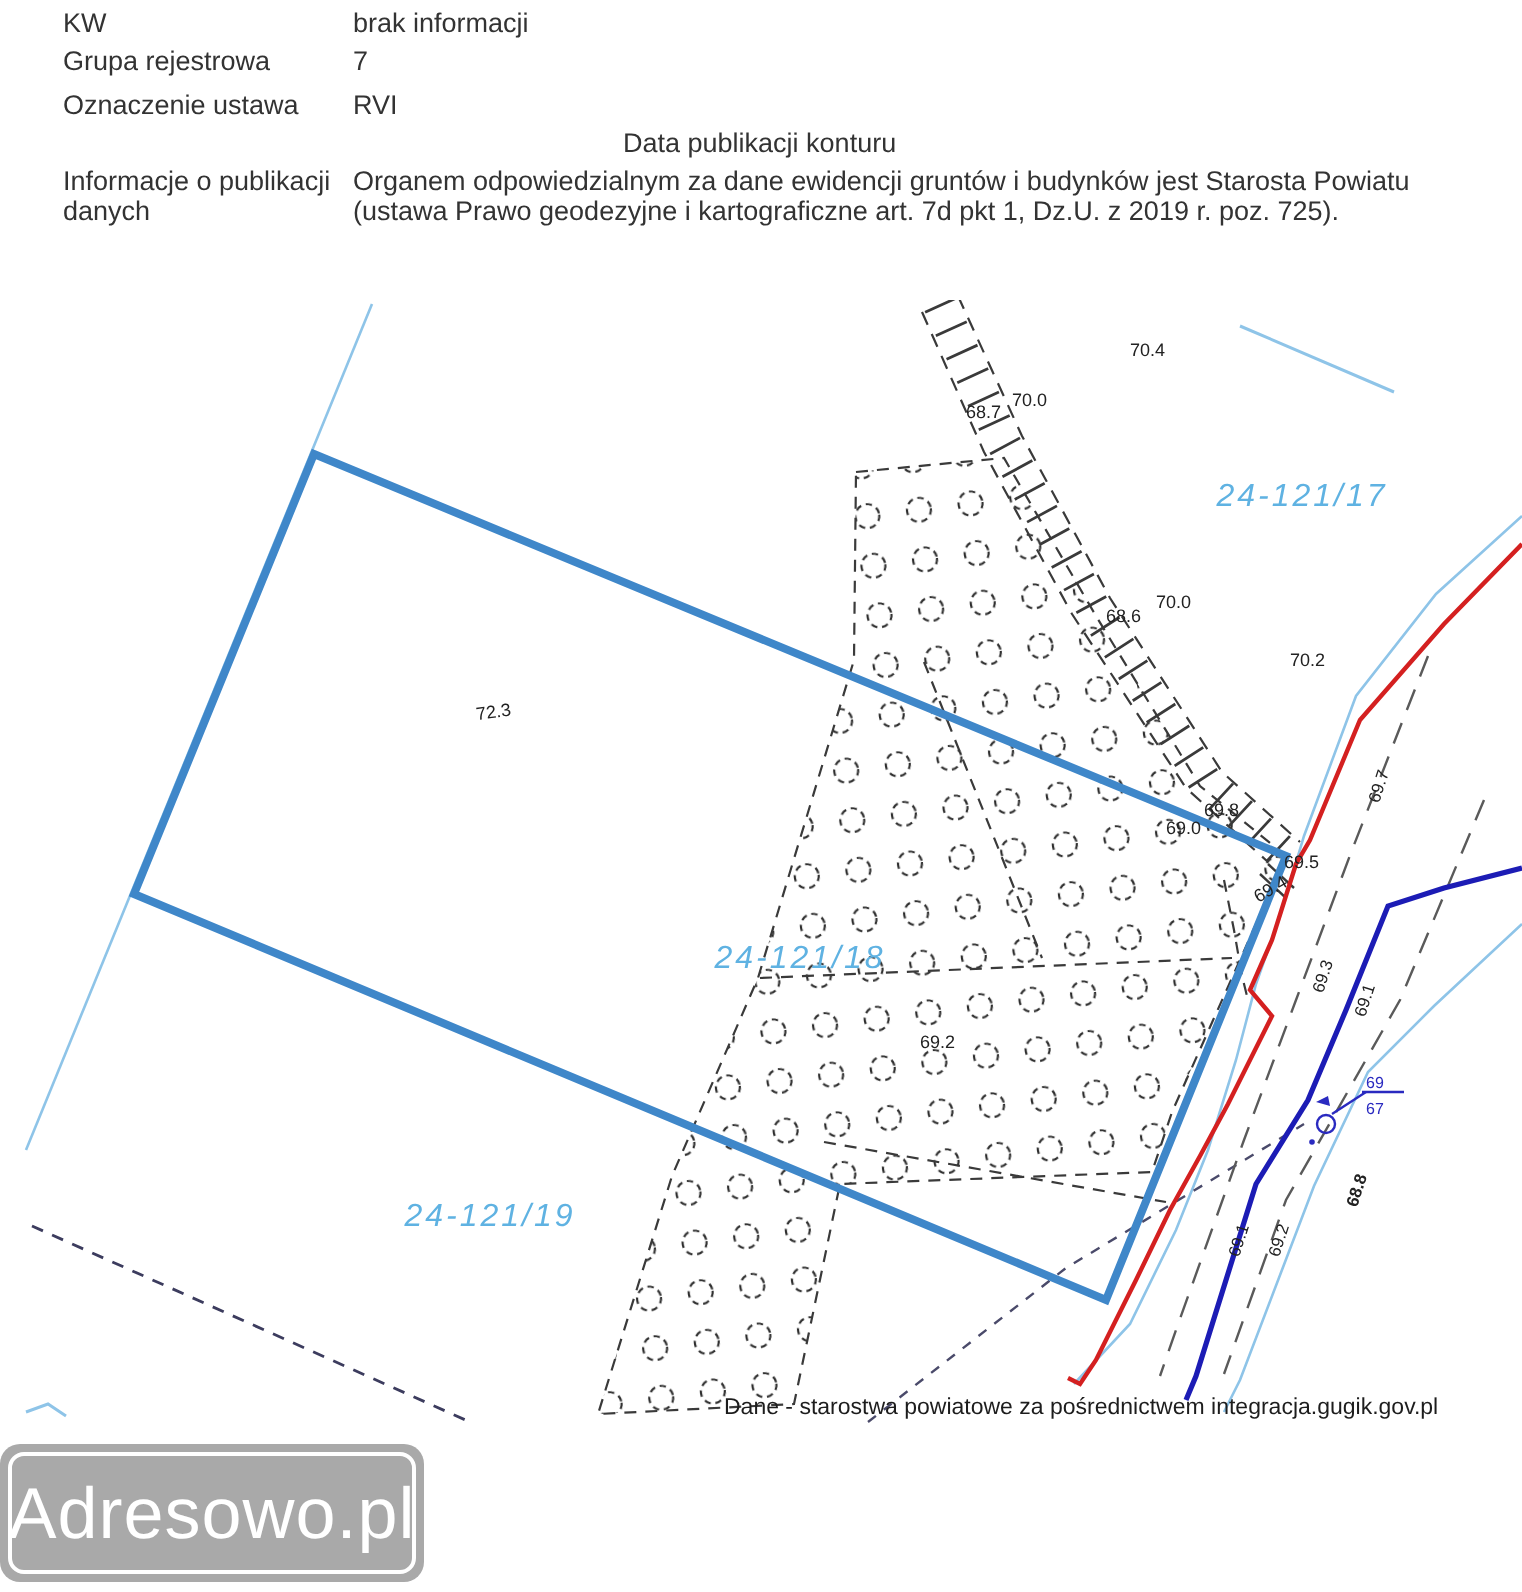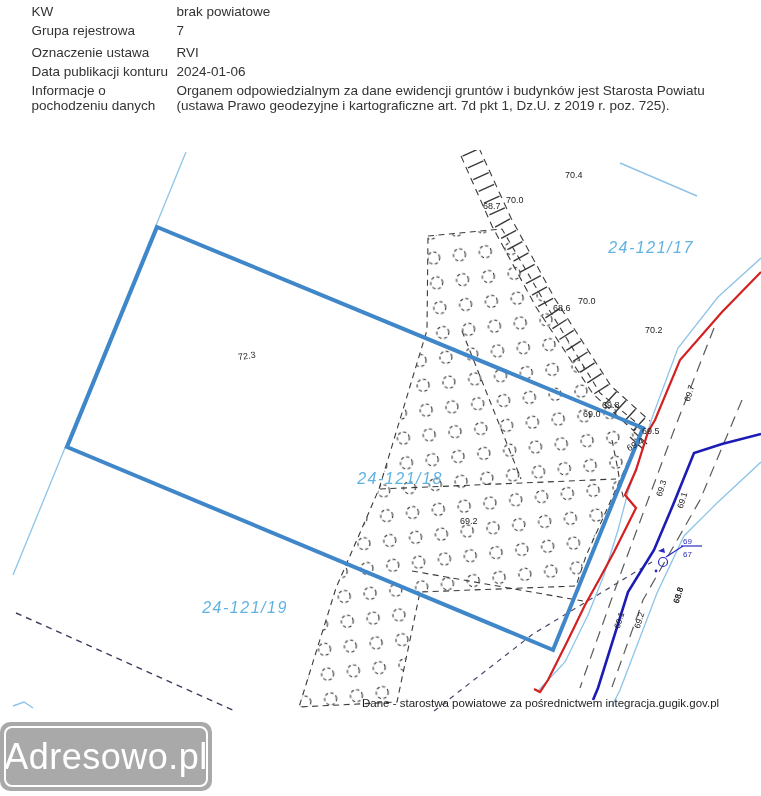--- a/index.html
+++ b/index.html
@@ -20,39 +20,38 @@
   .logo-inner{position:absolute;left:4px;top:4px;right:4px;bottom:4px;border:2px solid #fff;
               border-radius:8px;display:flex;align-items:center;justify-content:center;}
   .logo-text{font-size:36px;color:#fff;letter-spacing:0.5px;}
 </style>
 </head>
 <body>
 
 <div class="info">
   <div class="row">
     <div class="lbl">KW</div>
-    <div class="val">brak powiatowe</div>
+    <div class="val">brak informacji</div>
   </div>
   <div class="row">
     <div class="lbl">Grupa rejestrowa</div>
     <div class="val">7</div>
   </div>
   <div class="row">
     <div class="val"></div>
   </div>
   <div class="row">
     <div class="lbl">Oznaczenie ustawa</div>
     <div class="val">RVI</div>
   </div>
   <div class="row">
     <div class="lbl">Data publikacji konturu</div>
-    <div class="val">2024-01-06</div>
   </div>
   <div class="row">
-    <div class="lbl">Informacje o pochodzeniu danych</div>
+    <div class="lbl">Informacje o publikacji danych</div>
     <div class="val">Organem odpowiedzialnym za dane ewidencji gruntów i budynków jest Starosta Powiatu (ustawa Prawo geodezyjne i kartograficzne art. 7d pkt 1, Dz.U. z 2019 r. poz. 725).</div>
   </div>
 </div>
 
 <svg class="map-svg" width="761" height="566" viewBox="0 150 761 566">
   <defs>
     <pattern id="orch" width="26" height="25" patternUnits="userSpaceOnUse" patternTransform="rotate(-7)">
       <circle cx="9" cy="9" r="6" fill="none" stroke="#2e2e2e" stroke-width="1.1" stroke-dasharray="3.2 2.4"></circle>
     </pattern>
   </defs>

